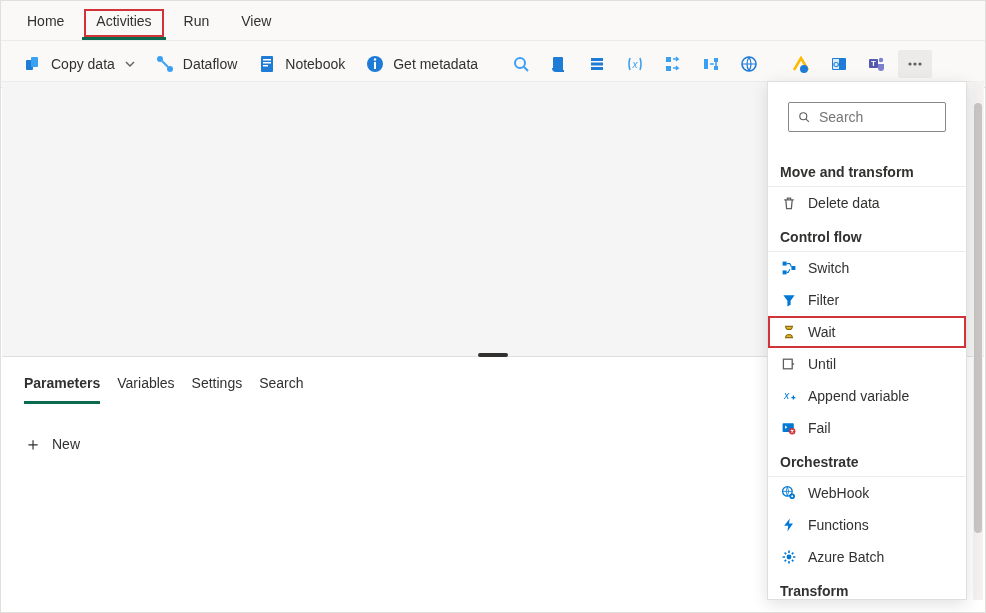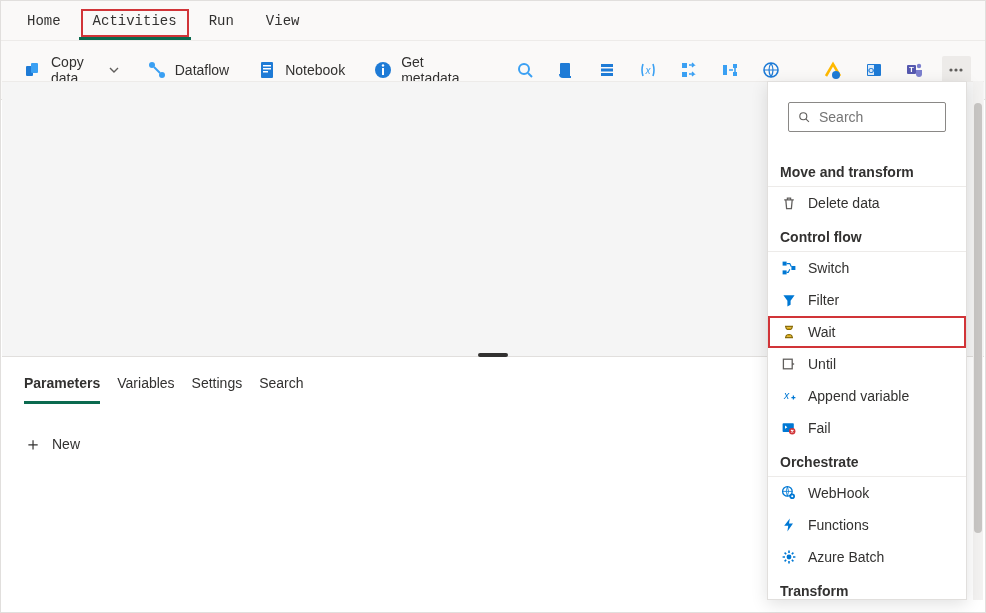--- a/index.html
+++ b/index.html
@@ -1,26 +1,26 @@
 <!DOCTYPE html>
 <html><head>
   <meta charset="utf-8">
   <style>
     * { box-sizing: border-box; margin: 0; padding: 0; }
     html, body { width: 986px; height: 613px; font-family: "Segoe UI", Arial, sans-serif; font-size: 14px; color: #323130; background: #fff; overflow: hidden; }
     .root { width: 986px; height: 613px; border: 1px solid #e1dfdd; position: relative; background: #fff; }
     
     
     .menubar { display: flex; padding: 6px 12px 0 12px; gap: 4px; background: #faf9f8; border-bottom: 1px solid #edebe9; }
-    .menu-item { padding: 6px 14px 8px; cursor: pointer; font-size: 14px; position: relative; font-family: Liberation Mono, monospace; }
+    .menu-item { padding: 6px 14px 8px; cursor: pointer; font-size: 14px; position: relative; }
     .menu-item.active { border-bottom: 3px solid #0b6a4f; }
     .menu-highlight { border: 2px solid #d13438; position: absolute; inset: 2px 2px 0 2px; pointer-events: none; }
     
     
-    .toolbar { display: flex; align-items: center; padding: 8px 14px; gap: 12px; background: #faf9f8; border-bottom: 1px solid #e1dfdd; flex-wrap: nowrap; }
+    .toolbar { display: flex; align-items: center; padding: 8px 14px; gap: 4px; background: #faf9f8; border-bottom: 1px solid #e1dfdd; flex-wrap: nowrap; }
     .toolbar-sep { width: 10px; }
     .tbtn { display: flex; align-items: center; gap: 8px; padding: 5px 8px; border-radius: 2px; cursor: pointer; }
     .tbtn .lbl { font-size: 14px; }
     .icon { width: 20px; height: 20px; display: inline-flex; align-items: center; justify-content: center; }
     .icon-only { width: 34px; height: 28px; display: flex; align-items: center; justify-content: center; cursor: pointer; border-radius: 2px; }
     .icon-only.active { background: #edebe9; }
     .chev { width: 10px; height: 10px; margin-left: 2px; }
 
     
     .canvas { position: absolute; left: 1px; right: 1px; top: 80px; bottom: 1px; display: flex; flex-direction: column; }

